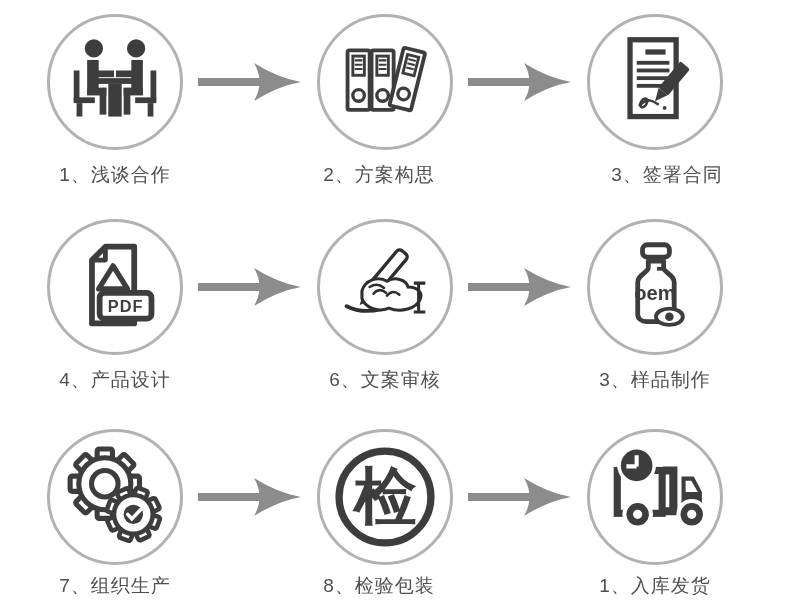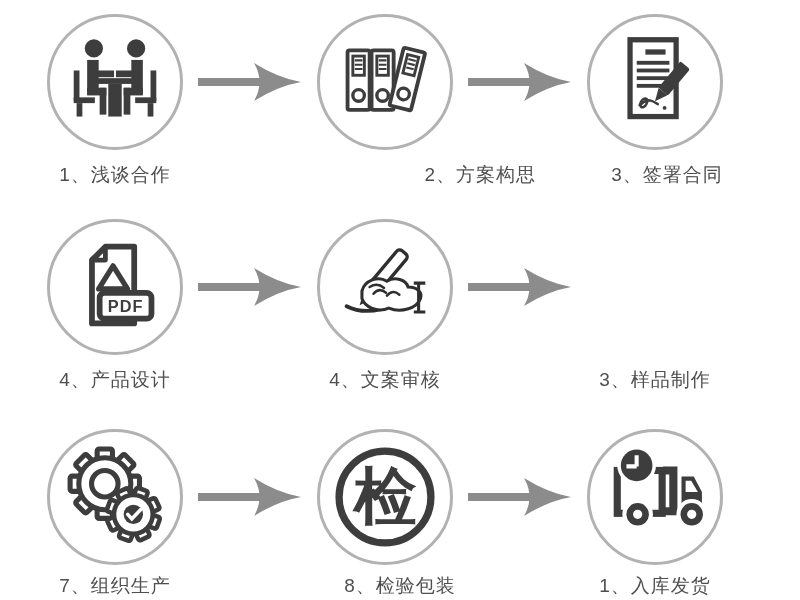--- a/index.html
+++ b/index.html
@@ -17,23 +17,23 @@
   .circle.med-inner svg { width:102px; height:102px; }
   .step-label {
     position:absolute; width:270px; text-align:center;
     font-size:19px; color:#4f4f4f; letter-spacing:1px; line-height:24px;
   }
   .arrow { position:absolute; width:106px; height:42px; }
   
   .s1{left:47px;top:14px;} .s2{left:317px;top:14px;} .s3{left:587px;top:14px;}
   .s4{left:47px;top:219px;text-decoration:underline;} .s5{left:317px;top:219px;} .s6{left:587px;top:219px;}
   .s7{left:47px;top:429px;} .s8{left:317px;top:429px;} .s9{left:587px;top:429px;}
-  .l1{left:-20px;top:163px;} .l2{left:266px;top:163px;text-align:right;} .l3{left:532px;top:163px;text-align:center;}
+  .l1{left:-20px;top:163px;} .l2{left:244px;top:163px;} .l3{left:532px;top:163px;text-align:center;}
   .l4{left:-20px;top:368px;} .l5{left:250px;top:368px;} .l6{left:520px;top:368px;}
-  .l7{left:-20px;top:574px;} .l8{left:265px;top:574px;} .l9{left:520px;top:574px;}
+  .l7{left:-20px;top:574px;} .l8{left:244px;top:574px;} .l9{left:520px;top:574px;}
   .a1{left:198px;top:61px;} .a2{left:468px;top:61px;}
   .a3{left:198px;top:266px;} .a4{left:468px;top:266px;}
   .a5{left:198px;top:476px;} .a6{left:468px;top:476px;}
 </style>
 </head>
 <body>
 
 <div class="canvas">
 
   <div class="circle s1">
@@ -156,29 +156,39 @@
       </g>
 
       <path d="M10,70 q16,8 36,3" fill="none" stroke="#2f2f2f" stroke-width="4" stroke-linecap="round"></path>
 
       <path d="M26,54 C29,43 43,38 52,44 C60,39 72,42 74,50 C84,50 89,56 87,62 C83,73 66,77 54,72 C42,77 29,71 26,62 Z" fill="#ffffff" stroke="#2f2f2f" stroke-width="3.2"></path>
       <path d="M38,57 q6,-7 13,-1 M52,59 q6,-7 13,-1 M34,50 q8,-5 15,1" fill="none" stroke="#2f2f2f" stroke-width="2.6" stroke-linecap="round"></path>
 
       <path d="M80,46 h12 M85,46 v30 M80,76 h12" fill="none" stroke="#2f2f2f" stroke-width="3.2"></path>
     </svg>
   </div>
-  <div class="step-label l5">4、文案审核</div>
+  <div class="step-label l5">6、文案审核</div>
 
   <svg class="arrow a4" viewBox="0 0 106 42">
     <g fill="#8c8c8c">
       <rect x="0" y="17" width="62" height="8"></rect>
       <path d="M56,2 Q80,17 103,21 Q80,25 56,40 Q67,21 56,2 Z"></path>
     </g>
   </svg>
 
+  <div class="circle s6">
+    <svg viewBox="0 0 100 100">
+      <rect x="37" y="6" width="28" height="13" rx="5" fill="#ffffff" stroke="#3d3d3d" stroke-width="5"></rect>
+      <path d="M43,23 h16 v7 c0,5 11,7 11,15 v33 c0,5 -4,8 -9,8 h-20 c-5,0 -9,-3 -9,-8 v-33 c0,-8 11,-10 11,-15 z" fill="#ffffff" stroke="#3d3d3d" stroke-width="5" stroke-linejoin="round"></path>
+      <path d="M52,31 h9" stroke="#3d3d3d" stroke-width="4"></path>
+      <text x="50" y="64" text-anchor="middle" font-family="Liberation Sans, sans-serif" font-size="21" font-weight="bold" fill="#3d3d3d">oem</text>
+      <ellipse cx="65" cy="81" rx="14" ry="8.5" fill="#ffffff" stroke="#3d3d3d" stroke-width="4"></ellipse>
+      <circle cx="65" cy="81" r="4.5" fill="#3d3d3d"></circle>
+    </svg>
+  </div>
   <div class="step-label l6">3、样品制作</div>
 
   <div class="circle s7 med-inner">
     <svg viewBox="0 0 100 100">
 
       <g fill="#ffffff" stroke="#3d3d3d" stroke-width="5">
         <g>
           <rect x="32.5" y="3" width="15" height="16" rx="2" transform="rotate(0 40 37)"></rect>
           <rect x="32.5" y="3" width="15" height="16" rx="2" transform="rotate(45 40 37)"></rect>
           <rect x="32.5" y="3" width="15" height="16" rx="2" transform="rotate(90 40 37)"></rect>

